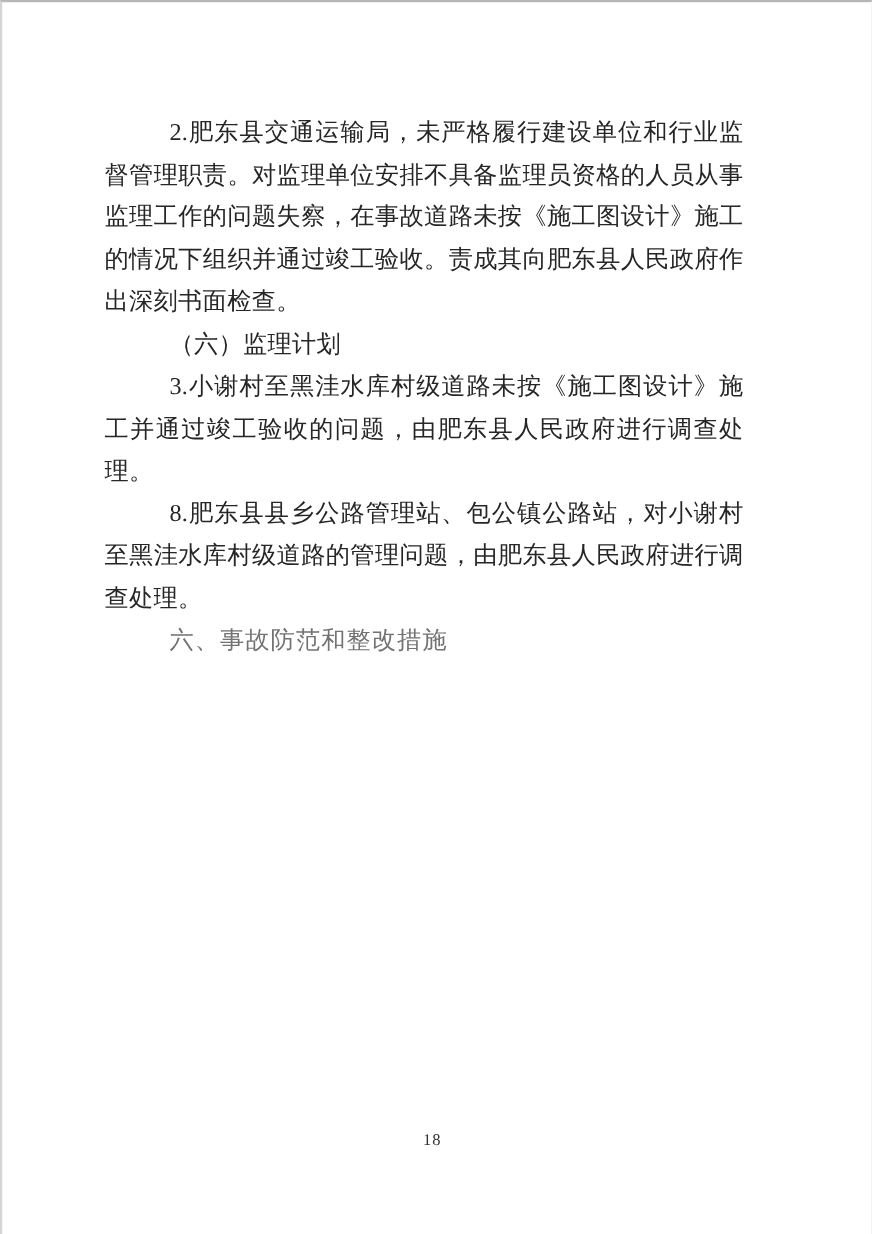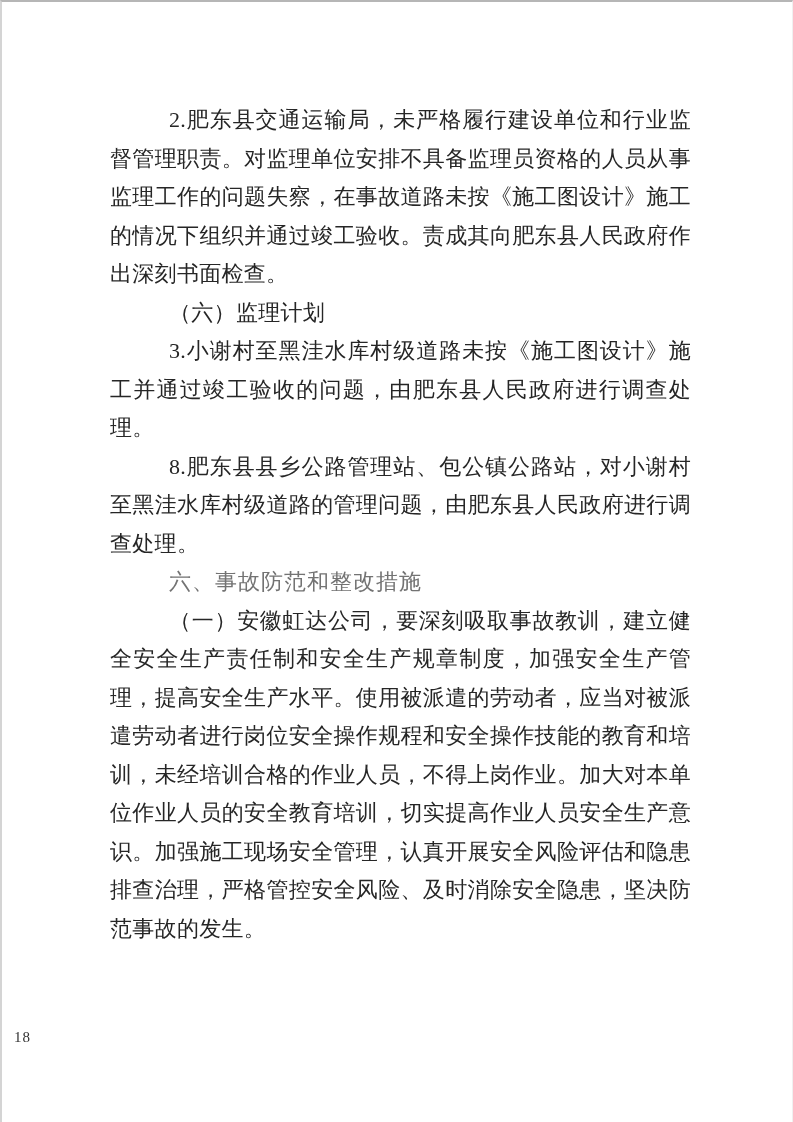--- a/index.html
+++ b/index.html
@@ -18,21 +18,21 @@
     position: absolute;
     inset: 0;
     box-sizing: border-box;
     background: #ffffff;
     border-top: 2px solid #b6b6b6;
     border-left: 2px solid #d4d4d4;
     border-right: 1px solid #f0f0f0;
   }
   .content {
     position: absolute;
-    left: 108px;
+    left: 93px;
     top: 99px;
     width: 581px;
     color: #262626;
   }
   .content p,
   .content h2 {
     margin: 0;
     padding: 0;
     font-size: 22px;
     line-height: 38.5px;
@@ -46,34 +46,32 @@
     font-family: "Liberation Sans", "DejaVu Sans", sans-serif;
     font-weight: normal;
     color: #737373;
     letter-spacing: 1px;
   }
   .footer {
     position: absolute;
     left: 0;
     right: 8px;
     top: 1025px;
-    text-align: left;
+    text-align: center;
     font-size: 15px;
     line-height: 20px;
     color: #333333;
     letter-spacing: 1px;
-    margin-left: 12px;
   }
 </style>
 </head>
 <body>
 
 <div class="page">
   <div class="content">
     <p>2.肥东县交通运输局，未严格履行建设单位和行业监督管理职责。对监理单位安排不具备监理员资格的人员从事监理工作的问题失察，在事故道路未按《施工图设计》施工的情况下组织并通过竣工验收。责成其向肥东县人民政府作出深刻书面检查。</p>
     <p>（六）监理计划</p>
     <p>3.小谢村至黑洼水库村级道路未按《施工图设计》施工并通过竣工验收的问题，由肥东县人民政府进行调查处理。</p>
     <p>8.肥东县县乡公路管理站、包公镇公路站，对小谢村至黑洼水库村级道路的管理问题，由肥东县人民政府进行调查处理。</p>
     <h2 class="heading">六、事故防范和整改措施</h2>
-    <p>（一）安徽虹达公司，要深刻吸取事故教训，建立健全安全生产责任制和安全生产规章制度，加强安全生产管理，提高安全生产水平。使用被派遣的劳动者，应当对被派遣劳动者进行岗位安全操作规程和安全操作技能的教育和培训，未经培训合格的作业人员，不得上岗作业。加大对本单位作业人员的安全教育培训，切实提高作业人员安全生产意识。加强施工现场安全管理，认真开展安全风险评估和隐患排查治理，严格管控安全风险、及时消除安全隐患，坚决防范事故的发生。</p>
   </div>
   <div class="footer">18</div>
 </div>
 
 </body></html>

